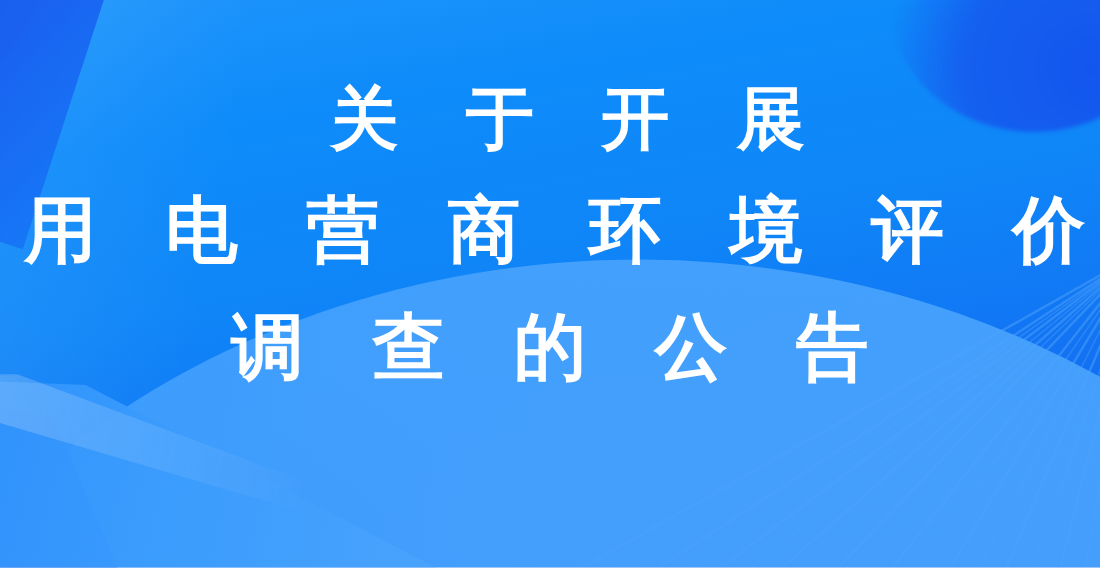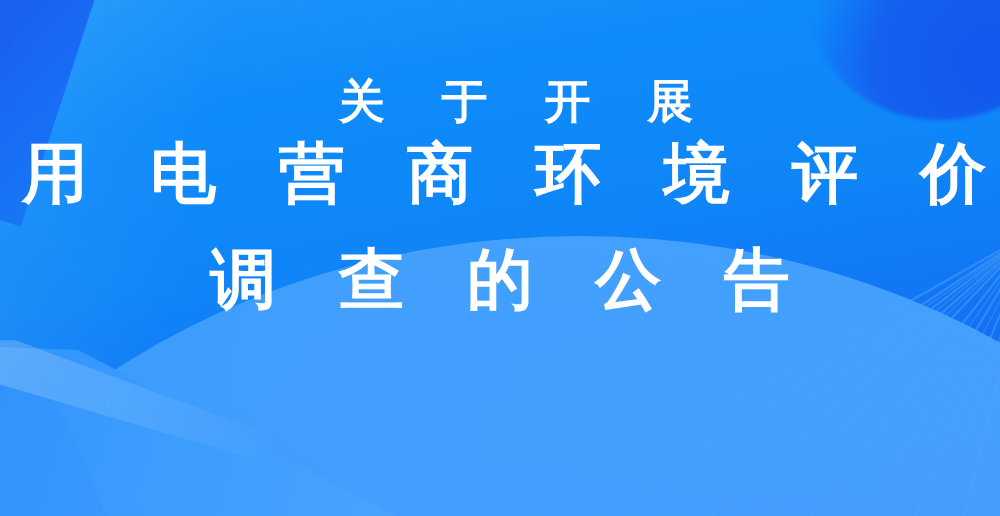--- a/index.html
+++ b/index.html
@@ -136,24 +136,24 @@
     color: #ffffff;
     z-index: 5;
   }
   .line {
     display: block;
     font-weight: bold;
     line-height: 1.0;
     white-space: nowrap;
   }
   .line-1 {
-    font-size: 46px;
+    font-size: 62px;
     letter-spacing: 22px;
     text-indent: 22px;
-    margin-bottom: 16px;
+    margin-bottom: 36px;
     padding-left: 32px;
   }
   .line-2 {
     font-size: 66px;
     letter-spacing: 22px;
     text-indent: 22px;
     margin-bottom: 32px;
   }
   .line-3 {
     font-size: 66px;

